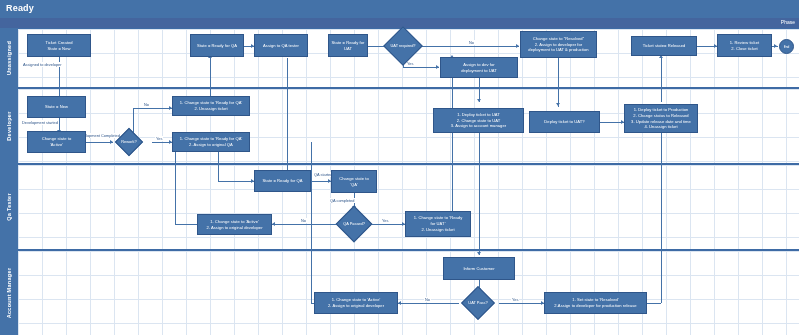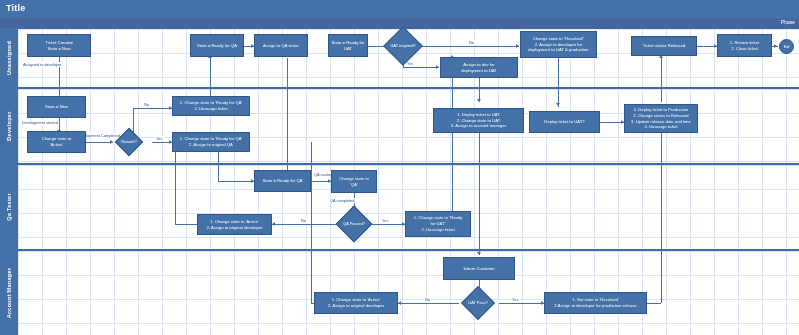--- a/index.html
+++ b/index.html
@@ -105,21 +105,21 @@
     position:absolute;color:#2f568a;font-size:3.9px;white-space:nowrap;
     background:#fff;padding:0 1px;
   }
 </style>
 </head>
 <body>
 
 <div id="canvas">
 
   <div class="titlebar">
-    <div class="ttl">Title</div>
+    <div class="ttl">Ready</div>
   </div>
   <div class="phasebar">
     <div class="ph">Phase</div>
   </div>
 
   <div class="laneband" style="top:28px;height:60px;"></div>
   <div class="lanehdr" style="top:28px;height:60px;">
     <span>Unassigned</span>
   </div>
   <div class="lanebody" style="top:29px;height:58px;"></div>

